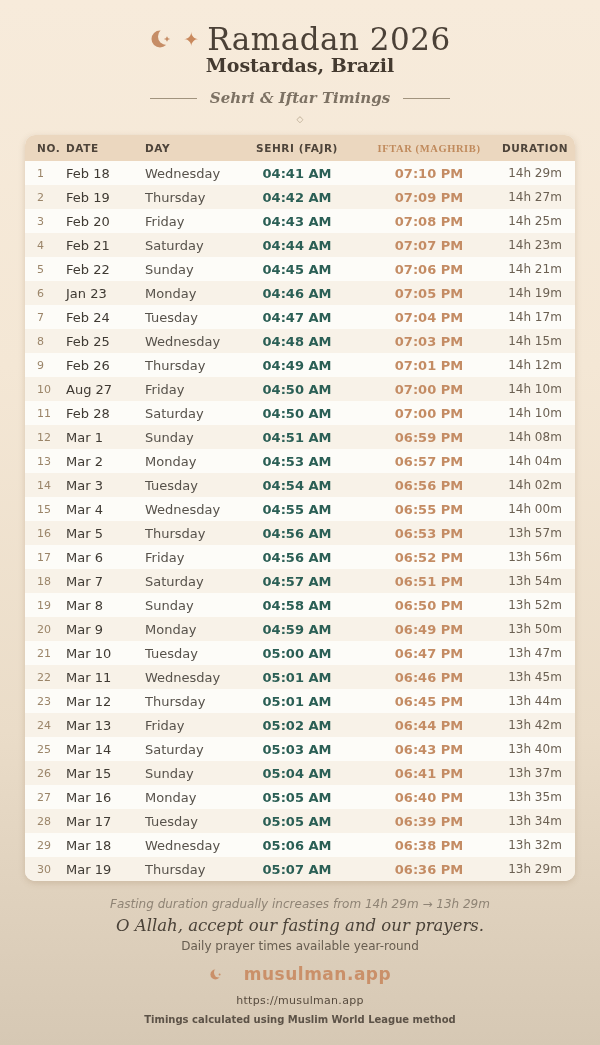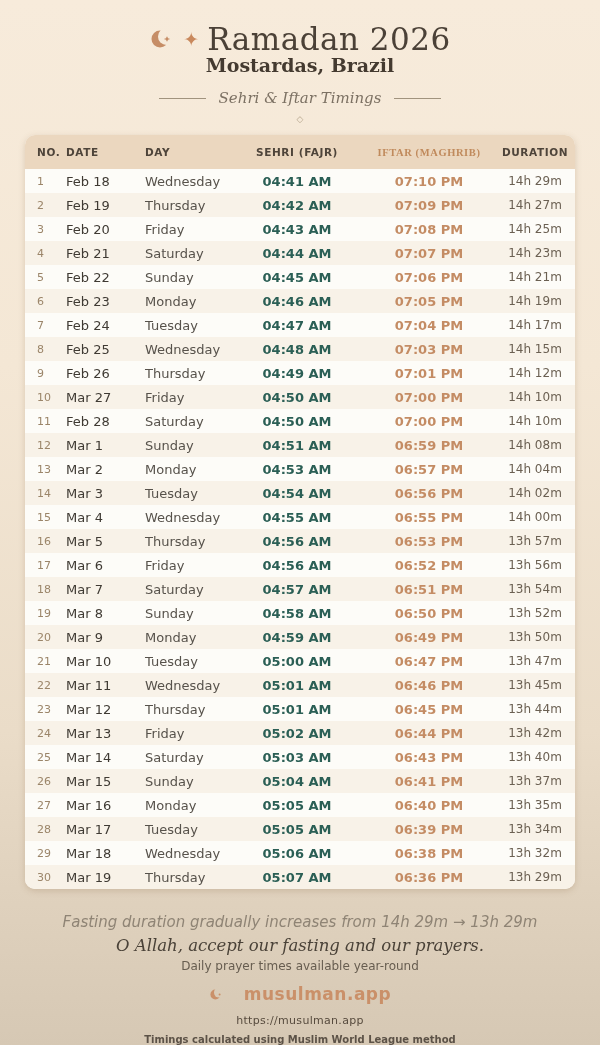--- a/index.html
+++ b/index.html
@@ -16,55 +16,55 @@
   .crescent-svg { display:inline-block; }
   .sparkle { color:#c9895d; font-size:19px; line-height:1; }
   .title {
     font-family:"DejaVu Serif","Liberation Serif",serif; font-weight:400;
     font-size:31px; color:#4b4137; letter-spacing:0.5px; line-height:1.1;
   }
   .location {
     font-family:"DejaVu Serif","Liberation Serif",serif; font-weight:bold;
     font-size:19px; color:#443a30; margin-top:-2px;
   }
-  .subtitle-row { display:flex; justify-content:center; align-items:center; gap:13px; margin-top:13px; }
+  .subtitle-row { display:flex; justify-content:center; align-items:center; gap:13px; margin-top:13px;font-weight:bold; }
   .subtitle-row .line { width:47px; height:1px; background:#a1937e; }
   .subtitle {
     font-family:"DejaVu Serif","Liberation Serif",serif; font-style:italic;
     font-size:15px; color:#7c7163;
   }
   .meta { margin-top:10px; font-size:11px; color:#6e6454; letter-spacing:0.2px; }
   .ornament { margin-top:8px; font-size:9px; color:#b7a78e; line-height:1; }
   
   .card {
     width:550px; margin:11px auto 0; border-radius:10px; overflow:hidden;
     background:#fdfbf7; box-shadow:0 2px 6px rgba(150,120,85,0.28);
   }
   .thead, .tr { display:grid; grid-template-columns:36px 80px 90px 132px 132px 80px; align-items:center; }
   .thead {
-    height:34px; background:#ebd7bf;
+    height:26px; background:#ebd7bf;
     font-size:10.5px; font-weight:bold; letter-spacing:0.6px; color:#4e443a;
   }
   .th { text-align:center; }
   .th.l { text-align:left; }
   .th.no  { padding-left:12px; }
   .th.date{ padding-left:5px; }
   .th.day { padding-left:4px; }
   .th.iftar { color:#c08a5c;font-family:Liberation Serif, serif; }
   .tr { height:24px; background:#fdfcf8; }
   .tr:nth-child(even) { background:#f8f2e8; }
   .td { text-align:center; white-space:nowrap; }
   .td.no   { text-align:left; padding-left:12px; font-size:11px; color:#9b8569; }
   .td.date { text-align:left; padding-left:5px;  font-size:13px; color:#3f3a33; }
   .td.day  { text-align:left; padding-left:4px;  font-size:13px; color:#57524b; }
   .td.sehri{ font-size:13px; font-weight:bold; color:#2b5f55; }
   .td.iftar{ font-size:13px; font-weight:bold; color:#c48c64; }
   .td.dur  { font-size:12px; color:#6b6052; }
   
-  .duration-note { margin-top:24px; font-style:italic; font-size:15px; color:#8f8475; }
+  .duration-note { margin-top:16px; font-style:italic; font-size:12px; color:#8f8475; }
   .dua {
     margin-top:5px; font-family:"DejaVu Serif","Liberation Serif",serif;
     font-style:italic; font-size:16.5px; color:#4a4238;
   }
   .availability { margin-top:4px; font-size:12px; color:#675d50; }
   .brand-row { display:flex; justify-content:center; align-items:center; gap:20px; margin-top:11px; }
   .brand { font-size:17px; font-weight:bold; color:#ca9069; letter-spacing:0.5px; }
   .url { margin-top:10px; font-size:11px; color:#574b3e; letter-spacing:0.3px; }
   .method-note { margin-top:7px; font-size:10px; font-weight:bold; color:#5c5247; }
 </style>
@@ -147,21 +147,21 @@
     <span class="td no">5</span>
     <span class="td date">Feb 22</span>
     <span class="td day">Sunday</span>
     <span class="td sehri">04:45 AM</span>
     <span class="td iftar">07:06 PM</span>
     <span class="td dur">14h 21m</span>
   </div>
 
   <div class="tr">
     <span class="td no">6</span>
-    <span class="td date">Feb 23</span>
+    <span class="td date">Jan 23</span>
     <span class="td day">Monday</span>
     <span class="td sehri">04:46 AM</span>
     <span class="td iftar">07:05 PM</span>
     <span class="td dur">14h 19m</span>
   </div>
 
   <div class="tr">
     <span class="td no">7</span>
     <span class="td date">Feb 24</span>
     <span class="td day">Tuesday</span>
@@ -183,21 +183,21 @@
     <span class="td no">9</span>
     <span class="td date">Feb 26</span>
     <span class="td day">Thursday</span>
     <span class="td sehri">04:49 AM</span>
     <span class="td iftar">07:01 PM</span>
     <span class="td dur">14h 12m</span>
   </div>
 
   <div class="tr">
     <span class="td no">10</span>
-    <span class="td date">Mar 27</span>
+    <span class="td date">Aug 27</span>
     <span class="td day">Friday</span>
     <span class="td sehri">04:50 AM</span>
     <span class="td iftar">07:00 PM</span>
     <span class="td dur">14h 10m</span>
   </div>
 
   <div class="tr">
     <span class="td no">11</span>
     <span class="td date">Feb 28</span>
     <span class="td day">Saturday</span>

